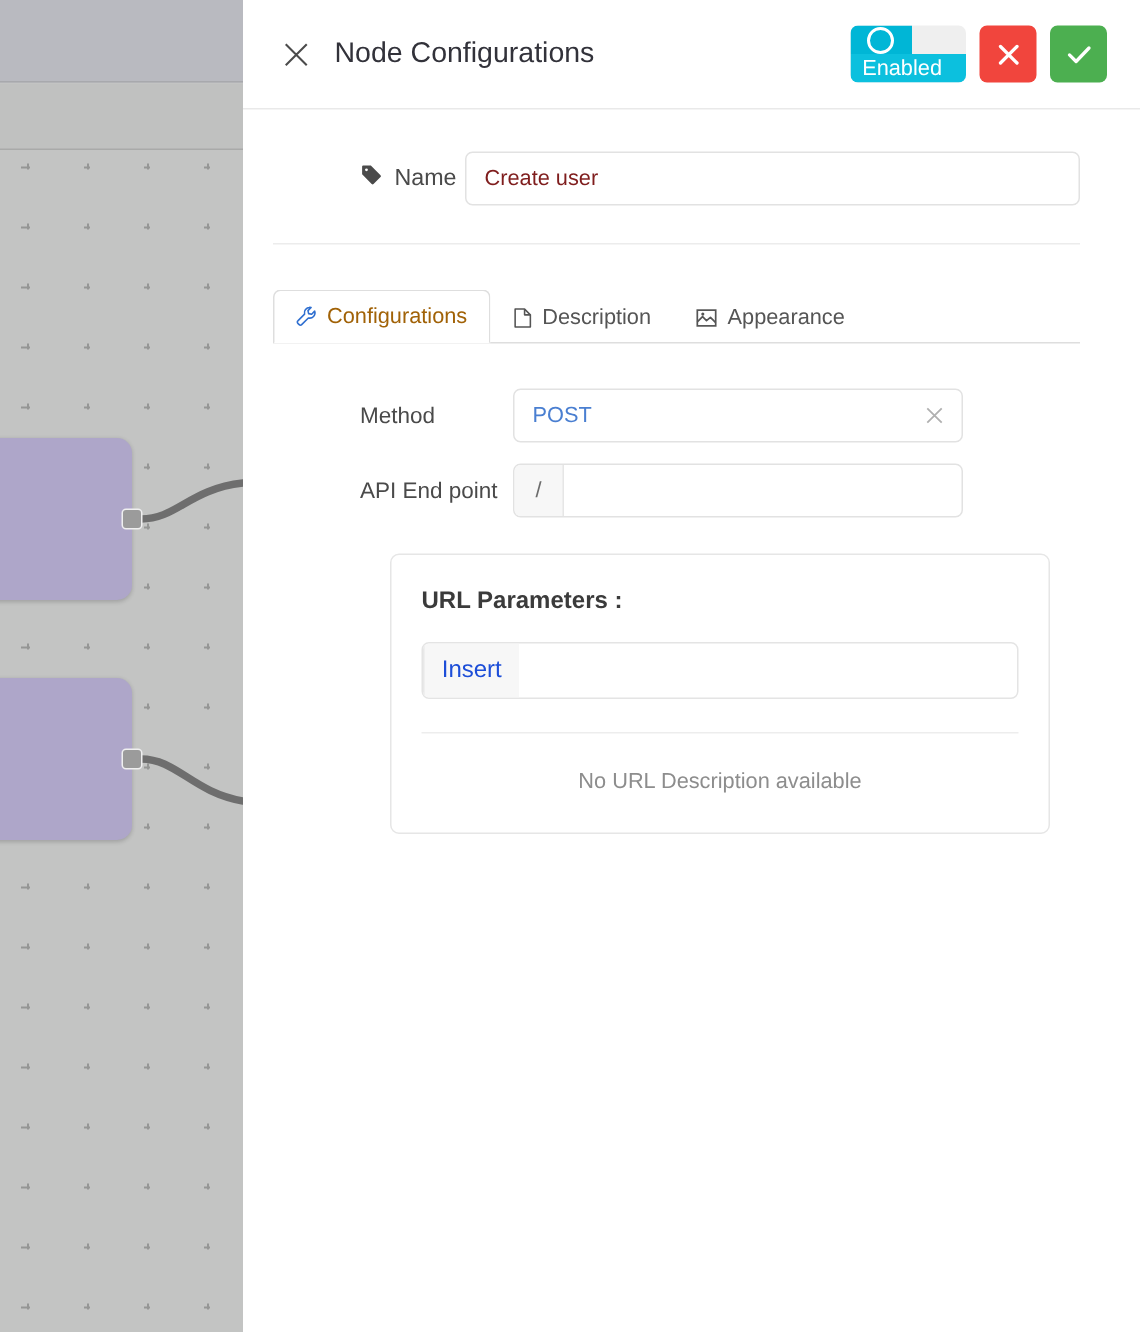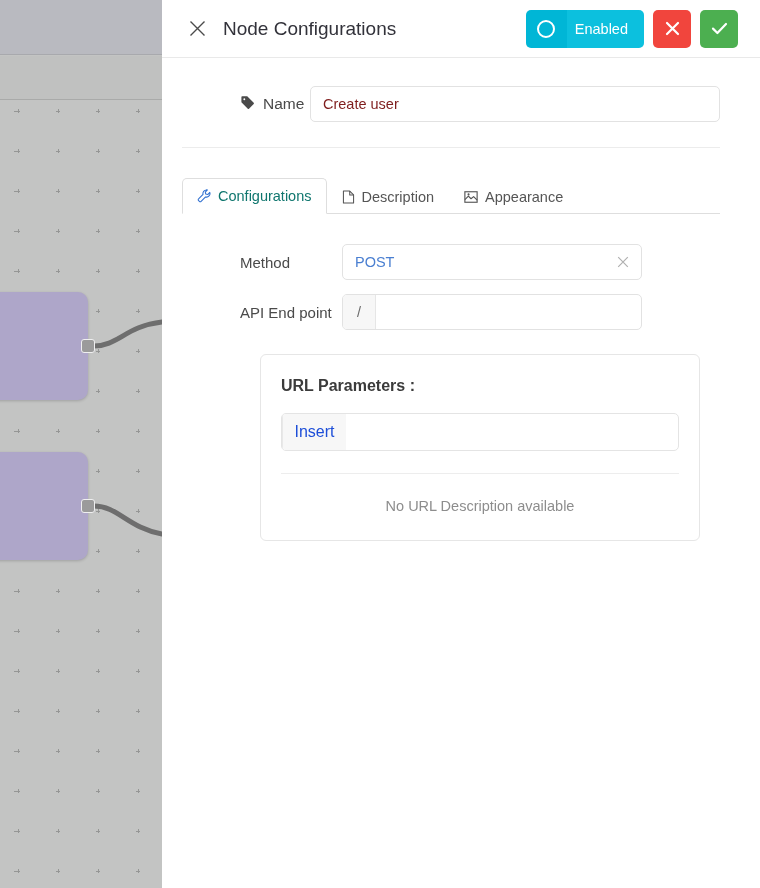--- a/index.html
+++ b/index.html
@@ -92,21 +92,21 @@
   #panel {
     position: absolute;
     left: 162px; top: 0;
     width: 598px;
     height: 888px;
     background: #ffffff;
   }
 
   #panel-header {
     position: relative;
-    height: 58px;
+    height: 73px;
     border-bottom: 1px solid #e9e9e9;
     display: flex;
     align-items: center;
     padding: 0 22px 0 18px;
   }
 
   #close-icon-btn {
     width: 34px; height: 34px;
     display: flex; align-items: center; justify-content: center;
     cursor: pointer;
@@ -121,27 +121,28 @@
     white-space: nowrap;
   }
   #header-actions {
     margin-left: auto;
     display: flex;
     align-items: center;
     gap: 9px;
   }
   #enabled-toggle {
     display: flex;
-    align-items: center;
+    align-items: flex-start;
     height: 38px;
     border-radius: 5px;
     overflow: hidden;
     cursor: pointer;
     border: none;
     padding: 0;
+    flex-direction: column;
   }
   #enabled-toggle-knob {
     width: 41px; height: 38px;
     background: #00b6d6;
     display: flex; align-items: center; justify-content: center;
   }
   #enabled-toggle-knob .ring {
     width: 18px; height: 18px;
     border: 2px solid #ffffff;
     border-radius: 50%;
@@ -218,21 +219,21 @@
     color: #555;
     cursor: pointer;
     background: transparent;
     border: 1px solid transparent;
     border-bottom: none;
     position: relative;
     bottom: -1px;
     white-space: nowrap;
   }
   .tab.active {
-    color: #0f766e;
+    color: #a16207;
     background: #ffffff;
     border: 1px solid #dedede;
     border-bottom: 1px solid #ffffff;
     border-radius: 5px 5px 0 0;
   }
   .tab .tab-icon { display: flex; align-items: center; }
 
   
   #form-area { margin-top: 30px; }
   .form-row {

